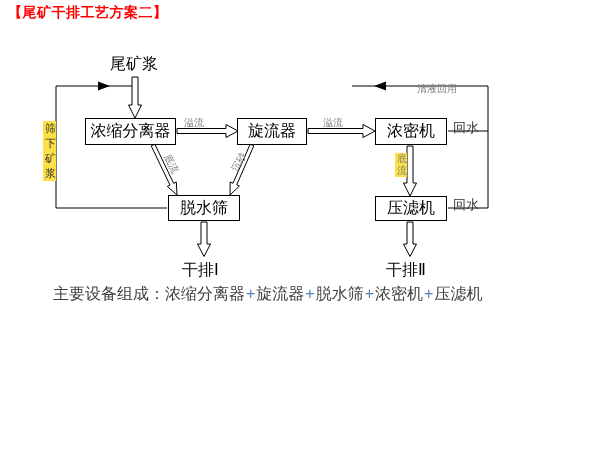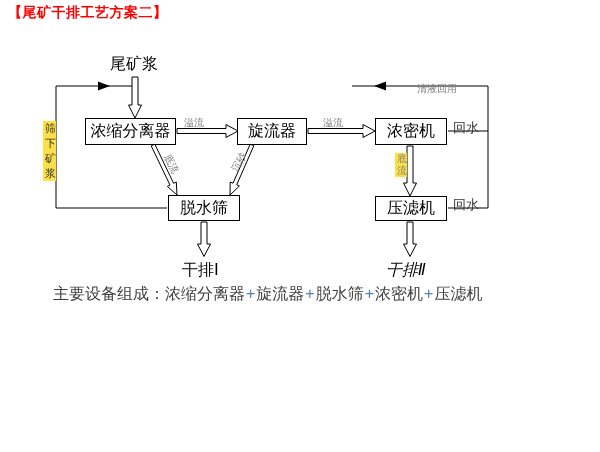--- a/index.html
+++ b/index.html
@@ -96,19 +96,19 @@
     <div class="flow-label dark" style="left:453px;top:66px;">回水</div>
     <div class="flow-label dark" style="left:453px;top:143px;">回水</div>
 
     <div class="diag-label rot-cw" style="left:161px;top:104px;">底流</div>
     <div class="diag-label rot-ccw" style="left:229px;top:102px;">沉砂</div>
 
     <div class="v-label gray" style="left:395px;top:100px;">底流</div>
     <div class="v-label" style="left:43px;top:68px;">筛下矿浆</div>
 
     <div class="free-label" style="left:182px;top:207px;">干排Ⅰ</div>
-    <div class="free-label" style="left:386px;top:207px;font-style:italic;">干排Ⅱ</div>
+    <div class="free-label" style="left:386px;top:207px;">干排Ⅱ</div>
   </div>
 
   <div class="equipment"><span>主要设备组成：</span><span>浓缩分离器<span class="plus">+</span>旋流器<span class="plus">+</span>脱水筛<span class="plus">+</span>浓密机<span class="plus">+</span>压滤机</span></div>
 
 
 </div>
 
 </body></html>

